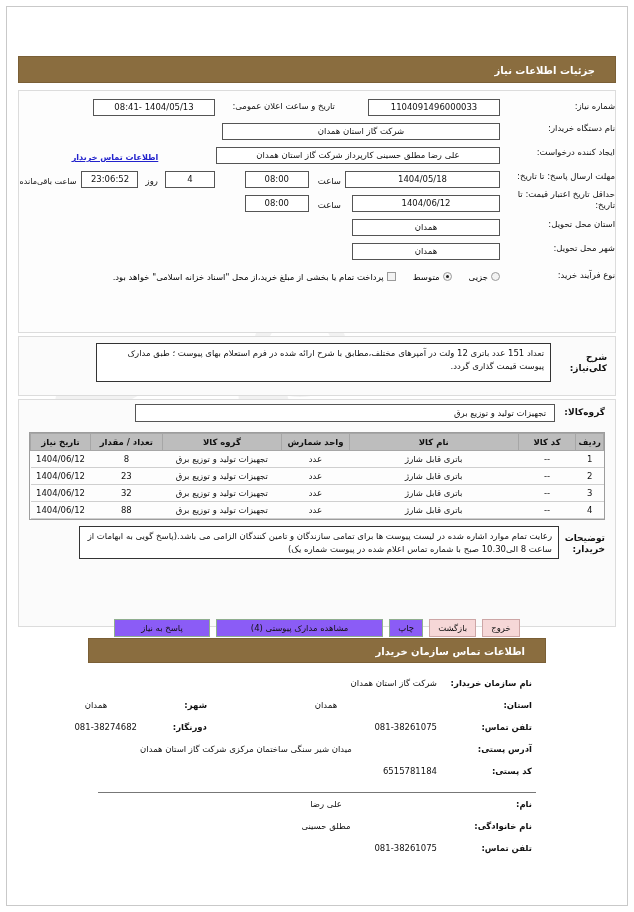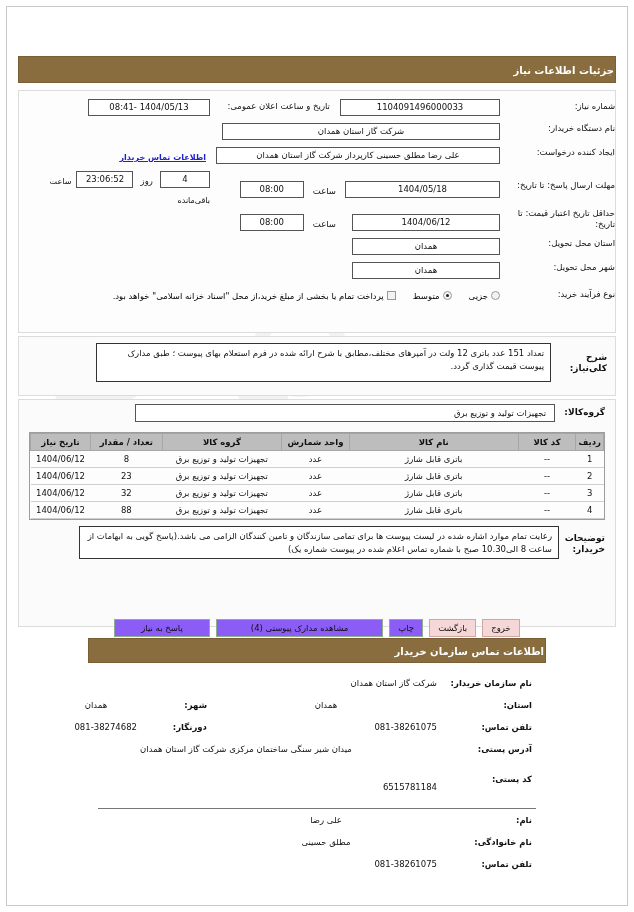--- a/index.html
+++ b/index.html
@@ -31,21 +31,21 @@
     pointer-events: none;
     z-index: 0;
   }
   .content { position: relative; z-index: 2; }
 
   .section-header {
     background: #8a6d3f;
     color: #ffffff;
     font-size: 10px;
     font-weight: bold;
-    padding: 7px 1px 8px 12px;
+    padding: 7px 20px 8px 12px;
     text-align: right;
     border: 1px solid #7a5f36;
   }
   .hdr-main {
     position: absolute;
     left: 18px; right: 18px; top: 56px;
     height: 27px;
     line-height: 13px;
   }
   .hdr-contact {
@@ -236,42 +236,42 @@
       <span>جزئیات اطلاعات نیاز</span>
     </div>
 
     <div class="panel panel-top">
       <table class="form" style="margin-top:6px;">
 
         <tbody>
             <tr>
           <td class="lbl" style="width:115px;">شماره نیاز:</td>
           <td style="width:150px;">
-            <span class="fld" style="width:160px;">1104091496000033</span>
+            <span class="fld" style="width:132px;">1104091496000033</span>
           </td>
           <td class="lbl" style="width:130px; text-align:right; padding-right:10px;">تاریخ و ساعت اعلان عمومی:</td>
           <td>
             <span class="fld" style="width:122px;">1404/05/13 -08:41</span>
           </td>
         </tr>
 
         <tr>
           <td class="lbl">نام دستگاه خریدار:</td>
           <td colspan="2" style="padding-top:5px;">
             <span class="fld" style="width:278px;">شرکت گاز استان همدان</span>
           </td>
           <td></td>
         </tr>
 
         <tr>
           <td class="lbl">ایجاد کننده درخواست:</td>
           <td colspan="2" style="padding-top:5px;">
             <span class="fld" style="width:284px;">علی رضا مطلق حسینی کارپرداز شرکت گاز استان همدان</span>
           </td>
-          <td style="padding-top:5px; padding-right:4px;">
+          <td style="padding-top:5px; padding-right:4px;text-align:center;">
             <span class="link">اطلاعات تماس خریدار</span>
           </td>
         </tr>
 
         <tr>
           <td class="lbl">مهلت ارسال پاسخ: تا تاریخ:</td>
           <td style="padding-top:5px;">
             <span class="fld" style="width:155px;">1404/05/18</span>
           </td>
           <td style="padding-top:5px;">
@@ -453,21 +453,21 @@
           <td class="c-val num" style="text-align:center;">081-38261075</td>
           <td class="c-lbl">دورنگار:</td>
           <td class="c-val num" style="text-align:center;">081-38274682</td>
         </tr>
         <tr>
           <td class="c-lbl">آدرس پستی:</td>
           <td class="c-val" colspan="3" style="text-align:center;">میدان شیر سنگی ساختمان مرکزی شرکت گاز استان همدان</td>
         </tr>
         <tr>
           <td class="c-lbl">کد پستی:</td>
-          <td class="c-val num" style="text-align:center;margin-top:16px;">6515781184</td>
+          <td class="c-val num" style="text-align:center;">6515781184</td>
           <td></td>
               <td></td>
         </tr>
       </tbody>
         </table>
 
       <hr class="hr" style="margin-right:80px; margin-left:80px;">
 
 
       <table class="contact-tbl" style="margin-right:80px;">

